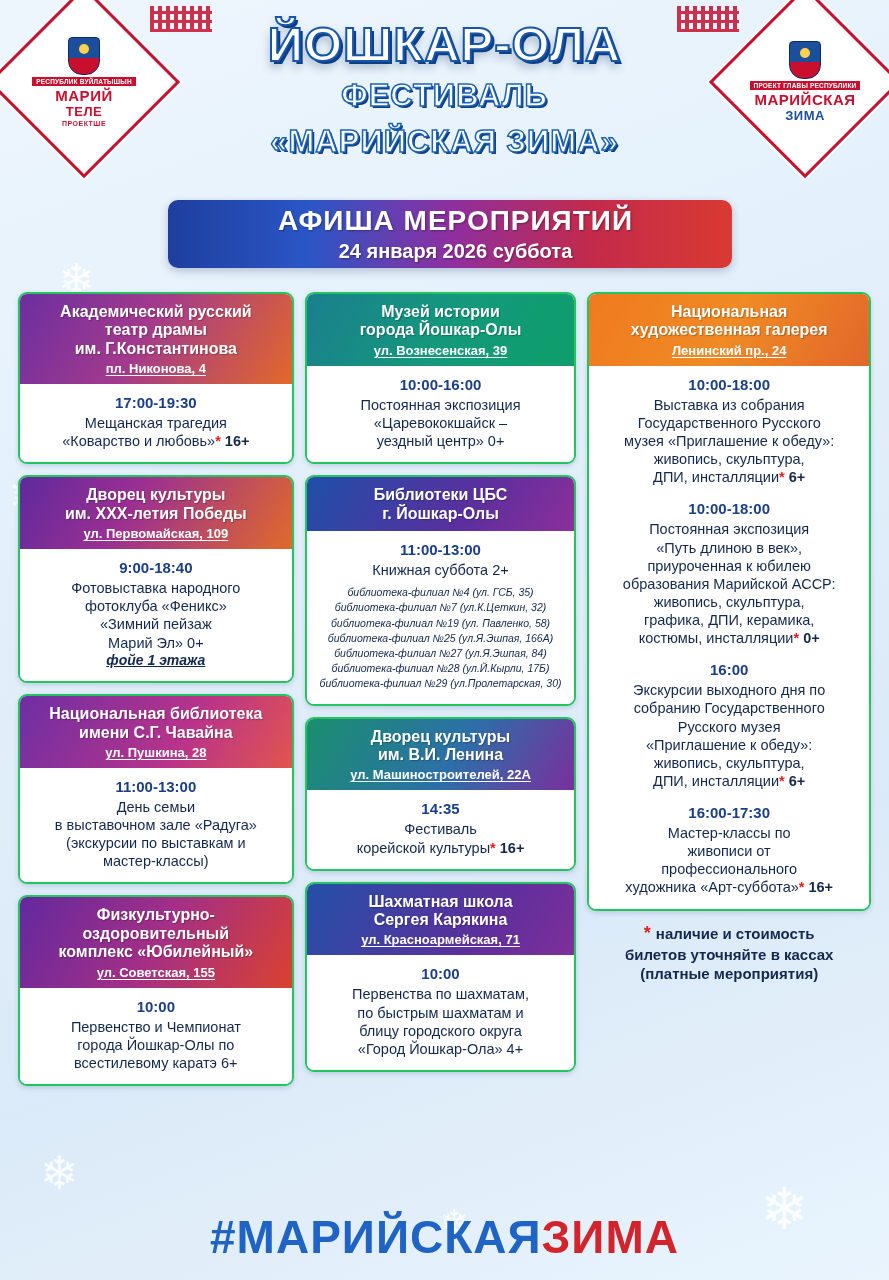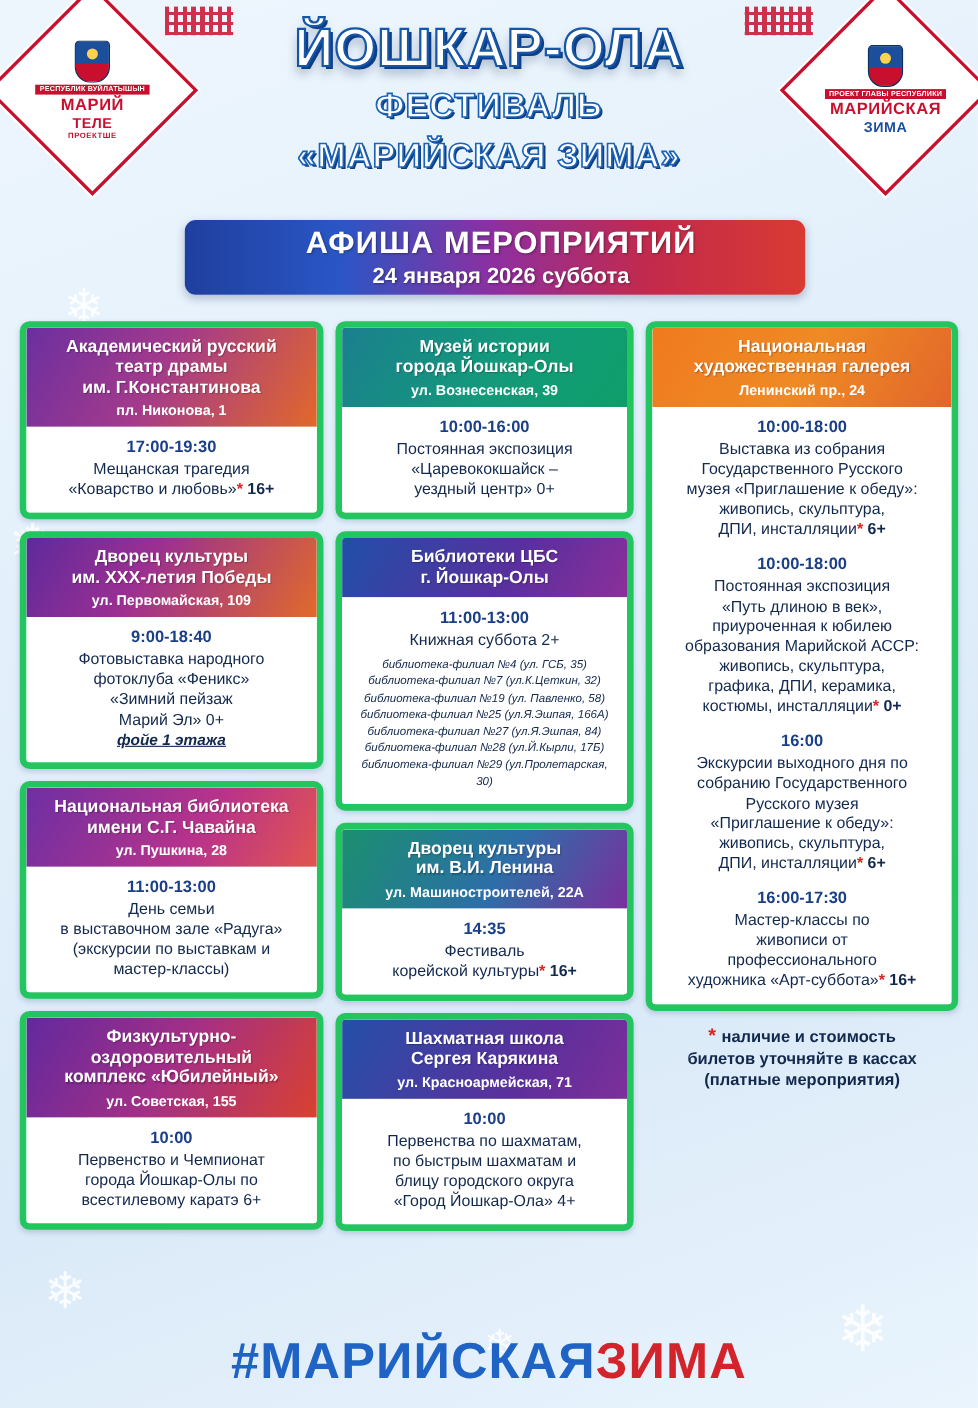--- a/index.html
+++ b/index.html
@@ -195,37 +195,38 @@
   .col { display: flex; flex-direction: column; gap: 11px; }
   .col-1 { width: 276px; }
   .col-2 { width: 272px; }
   .col-3 { width: 284px; }
 
   .card {
     border-radius: 9px;
     overflow: hidden;
     background: #ffffff;
     box-shadow: 0 2px 5px rgba(30,60,110,.18);
-    border: 6px solid #22c55e;
+    border: 2px solid #22c55e;
   }
   .card-head {
     padding: 9px 8px 8px;
     text-align: center;
     color: #ffffff;
   }
   .card-head .venue {
     font-size: 16px;
     font-weight: bold;
     line-height: 1.15;
     text-shadow: 1px 1px 1px rgba(0,0,0,.25);
   }
   .card-head .addr {
     font-size: 13px;
     font-weight: bold;
     margin-top: 3px;
+    text-decoration: underline;
     text-underline-offset: 2px;
   }
   .g-purple-orange { background: linear-gradient(120deg, #6b2fa0 0%, #a33a8c 45%, #e2682a 100%); }
   .g-purple-orange2 { background: linear-gradient(120deg, #5e2a9c 0%, #9b2f92 40%, #e06a2b 100%); }
   .g-purple-pink { background: linear-gradient(120deg, #6d2fa4 0%, #b9338a 60%, #e2554f 100%); }
   .g-purple-red { background: linear-gradient(120deg, #62299e 0%, #a42f86 50%, #d9412f 100%); }
   .g-teal { background: linear-gradient(120deg, #1b7f8e 0%, #139a7a 55%, #0e9e6a 100%); }
   .g-blue-purple { background: linear-gradient(120deg, #1f4fa8 0%, #5a2f9e 60%, #8c2f9a 100%); }
   .g-blue-purple2 { background: linear-gradient(120deg, #2450a8 0%, #5c2f9c 65%, #7e2f9a 100%); }
   .g-green-purple { background: linear-gradient(120deg, #1a8f6e 0%, #2c6fa8 55%, #7a2f9e 100%); }
@@ -335,21 +336,21 @@
   <div class="banner">
     <div class="banner-title">АФИША МЕРОПРИЯТИЙ</div>
     <div class="banner-date">24 января 2026 суббота</div>
   </div>
 
   <div class="columns">
     <div class="col col-1">
         <div class="card">
           <div class="card-head g-purple-orange">
             <div class="venue">Академический русский<br>театр драмы<br>им. Г.Константинова</div>
-            <div class="addr">пл. Никонова, 1</div>
+            <div class="addr">пл. Никонова, 4</div>
           </div>
           <div class="card-body">
             <div class="block">
               <div class="time">17:00-19:30</div>
               <div class="desc">Мещанская трагедия<br>«Коварство и любовь»<span class="star">*</span><b> 16+</b></div>
             </div>
           </div>
         </div>
         <div class="card">
           <div class="card-head g-purple-orange2">

